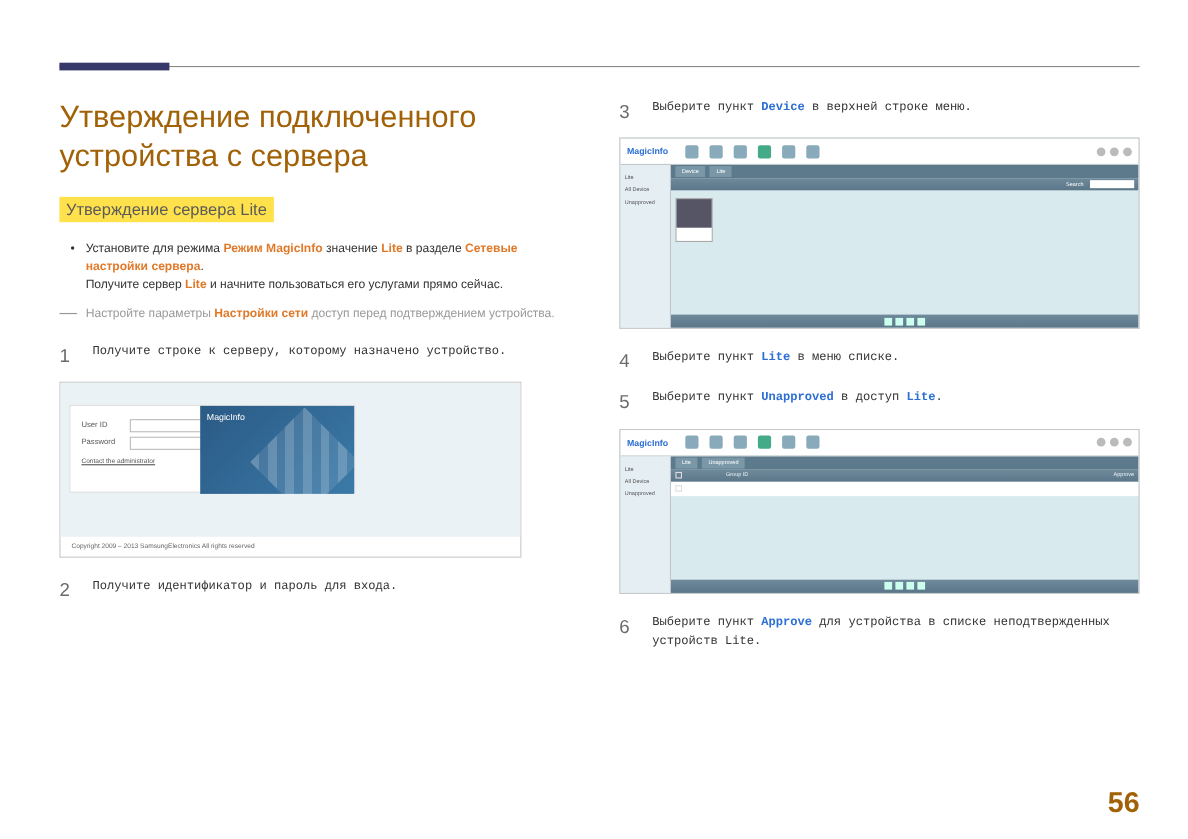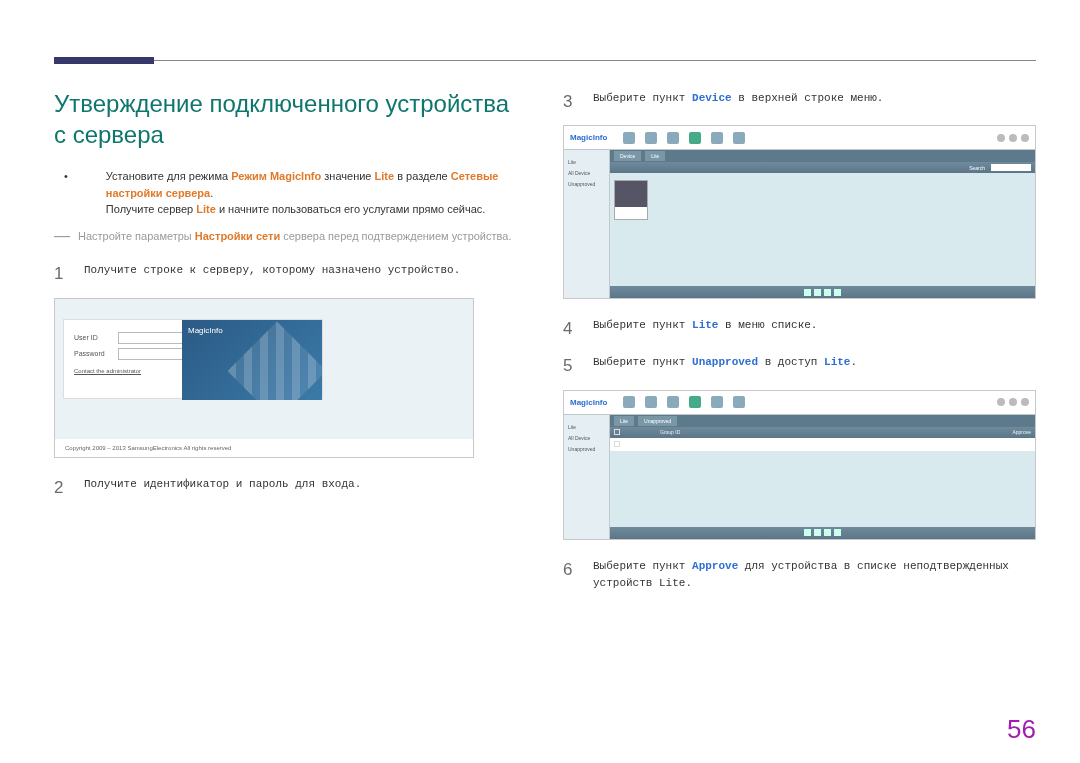--- a/index.html
+++ b/index.html
@@ -1,26 +1,26 @@
 <!DOCTYPE html>
 <html><head>
   <meta charset="utf-8">
   <style>
     * { margin:0; padding:0; box-sizing:border-box; }
     body { font-family: Arial, sans-serif; background:#fff; color:#333; width:1080px; height:763px; position:relative; padding:54px 44px 20px 54px; font-size:11px; }
     .top-rule { position:absolute; top:60px; left:54px; right:44px; height:1px; background:#888; }
     .top-rule::before { content:""; position:absolute; left:0; top:-3px; width:100px; height:7px; background:#37386a; }
     .columns { display:flex; gap:36px; margin-top:34px; }
     .col { flex:1; min-width:0; }
-    .h1 { font-size:24px; font-weight:400; color:#0f766e; margin-bottom:18px; line-height:1.3; }
+    .h1 { font-size:28px; font-weight:400; color:#a16207; margin-bottom:18px; line-height:1.3; }
     .h2 { display:inline-block; background:#ffe24b; color:#5b5b5b; font-size:15px; font-weight:400; padding:3px 6px; margin-bottom:12px; }
     .bullet-area { margin-bottom:10px; }
     .bullet { display:flex; gap:10px; margin:4px 0 8px 10px; line-height:1.5; }
     .bullet .dot { flex:0 0 auto; color:#333; }
-    .bullet .txt { flex:1;margin-left:28px; }
+    .bullet .txt { flex:1; }
     .orange { color:#e07a2a; font-weight:600; }
     .blue { color:#2d6fd2; font-weight:600; }
     .note-row { display:flex; gap:8px; margin:6px 0 12px 0; line-height:1.5; }
     .note-dash { color:#999; font-size:16px; line-height:1; }
     .note-txt { color:#9a9a9a; flex:1; }
     .step { display:flex; gap:14px; margin:16px 0 10px 0; line-height:1.6; }
     .step-num { font-size:17px; color:#6b6b6b; font-weight:400; flex:0 0 16px; }
     .step-txt { flex:1; color:#333; padding-top:2px;font-family:Liberation Mono, monospace; }
     .thumb { width:420px; border:1px solid #c8c8c8; background:#fff; margin-top:8px; }
     .thumb-inner { background:#eaf2f5; height:140px; position:relative; overflow:hidden; }
@@ -44,46 +44,47 @@
     .sidebar2 { position:absolute; left:0; top:24px; bottom:0; width:46px; background:#e5eef2; border-right:1px solid #c0c8cc; padding:4px 2px; }
     .sidebar2 div { font-size:5px; color:#555; margin:5px 2px; }
     .main2 { position:absolute; left:46px; right:0; top:24px; bottom:0; }
     .tabbar { height:12px; background:#5d7a8c; display:flex; align-items:center; gap:4px; padding:0 4px; }
     .tab { background:#7a97a8; color:#fff; padding:0 6px; font-size:5px; line-height:10px; }
     .hdbar { height:11px; background:linear-gradient(#6e8a9b,#5a7688); display:flex; align-items:center; color:#fff; font-size:5px; padding:0 4px; justify-content:flex-end; gap:6px; }
     .bot { position:absolute; left:0; right:0; bottom:0; height:12px; background:linear-gradient(#6e8a9b,#5a7688); display:flex; align-items:center; justify-content:center; gap:3px; }
     .bot span { width:7px; height:7px; background:#cfe; display:inline-block; }
     .card { position:absolute; left:4px; top:30px; width:34px; height:40px; background:#fff; border:1px solid #aaa; }
     .card div { height:26px; background:#556; }
-    .pagenum { position:absolute; right:44px; bottom:18px; font-size:26px; color:#a21caf; font-weight:400;margin-left:11px; }
+    .pagenum { position:absolute; right:44px; bottom:18px; font-size:26px; color:#a16207; font-weight:700;margin-left:11px; }
     .chk { width:6px; height:6px; border:1px solid #ddd; display:inline-block; }
   </style>
 </head>
 <body>
 
 <div class="top-rule"></div>
 
 <div class="columns">
   <div class="col">
     <div class="h1">Утверждение подключенного устройства с сервера</div>
+    <div class="h2">Утверждение сервера Lite</div>
 
     <div class="bullet-area">
       <div class="bullet">
         <span class="dot">•</span>
         <span class="txt">
           <span>Установите для режима </span><span class="orange">Режим MagicInfo</span><span> значение </span><span class="orange">Lite</span><span> в разделе </span><span class="orange">Сетевые настройки сервера</span><span>.</span><br>
           <span>Получите сервер </span><span class="orange">Lite</span><span> и начните пользоваться его услугами прямо сейчас.</span>
         </span>
       </div>
     </div>
 
     <div class="note-row">
       <span class="note-dash">―</span>
       <span class="note-txt">
-        <span>Настройте параметры </span><span class="orange">Настройки сети</span><span> сервера перед подтверждением устройства.</span>
+        <span>Настройте параметры </span><span class="orange">Настройки сети</span><span> доступ перед подтверждением устройства.</span>
       </span>
     </div>
 
     <div class="step">
       <span class="step-num">1</span>
       <span class="step-txt">Получите строке к серверу, которому назначено устройство.</span>
     </div>
 
     <div class="thumb">
       <div class="thumb-inner">

